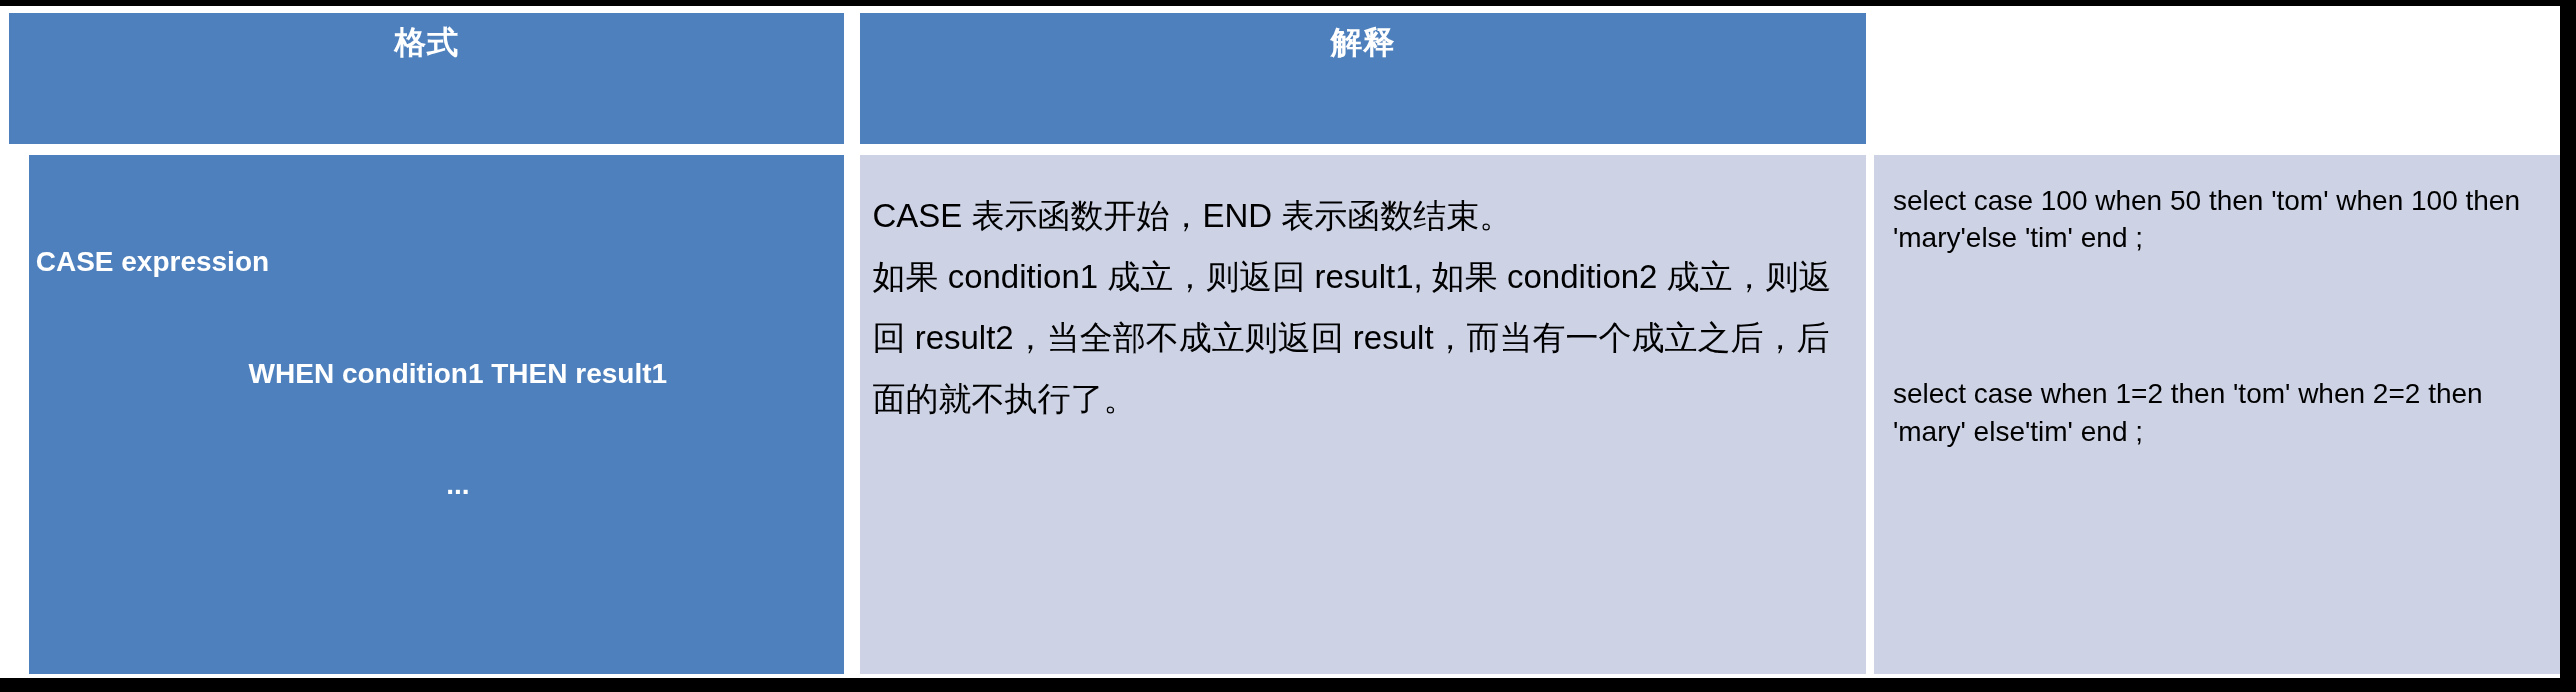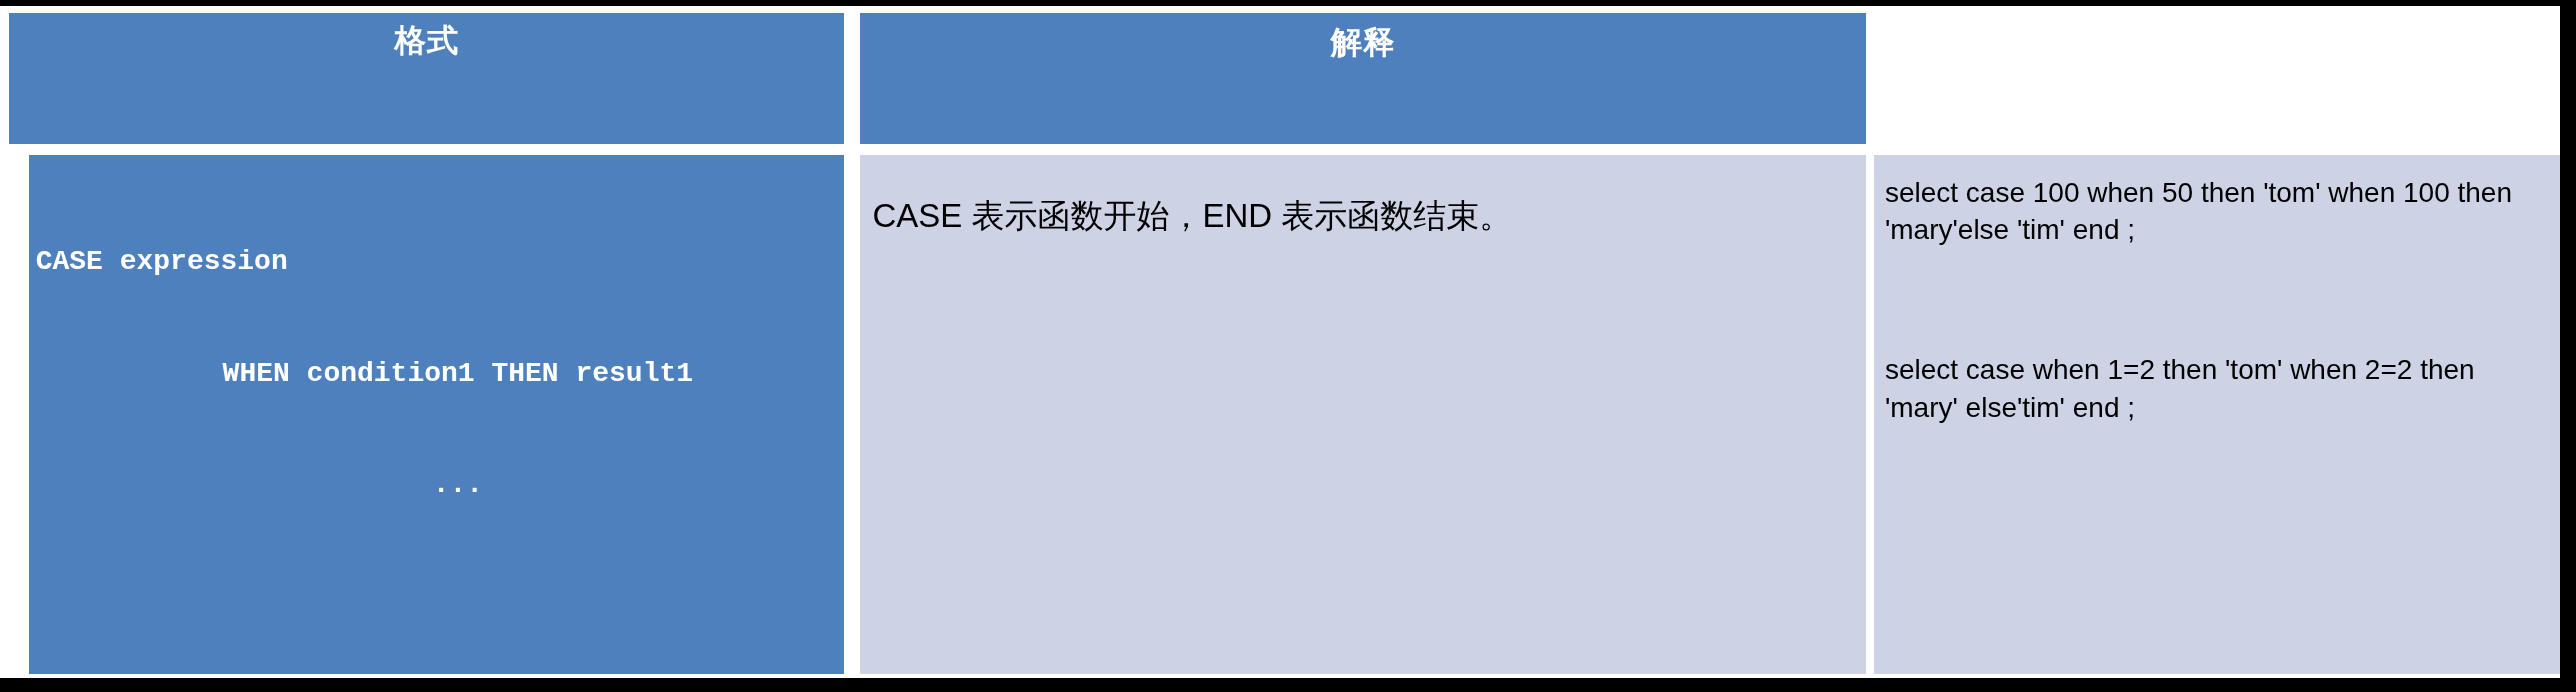--- a/index.html
+++ b/index.html
@@ -54,21 +54,21 @@
   .col-3 { flex: 1 1 auto; }
 
   .cell-inner {
     position: absolute;
     left: 7.9px;
     right: 0px;
     top: 6.3px;
     bottom: 4.7px;
     box-sizing: border-box;
   }
-  .col-1 .cell-inner { left: 9.4px; right: 8px; font-family: Liberation Mono, monospace; }
+  .col-1 .cell-inner { left: 9.4px; right: 8px; }
 
   .hdr .cell-inner {
     background: #4E80BD;
     display: flex;
     align-items: flex-start;
     justify-content: center;
   }
   .hdr .hdr-text {
     color: #ffffff;
     font-size: 31.5px;
@@ -107,21 +107,21 @@
   }
   .explain p { margin: 0; }
 
   
   .examples {
     color: #000000;
     font-size: 28px;
     line-height: 1.35;
     padding: 19px 7.9px 0 11px;
   }
-  .examples .stmt { margin: 0; }
+  .examples .stmt { margin: 8px; }
   .examples .spacer { height: 102px; }
 </style>
 </head>
 <body>
 
 <div class="table-wrap">
   <div class="table">
 
     <div class="row row-header">
 
@@ -152,20 +152,21 @@
             
             
           </div>
         </div>
       </div>
 
       <div class="cell col-2 bd-lav">
         <div class="cell-inner">
           <div class="explain">
             <p>CASE 表示函数开始，END 表示函数结束。</p>
+            <p>如果 condition1 成立，则返回 result1, 如果 condition2 成立，则返回 result2，当全部不成立则返回 result，而当有一个成立之后，后面的就不执行了。</p>
           </div>
         </div>
       </div>
 
       <div class="cell col-3 bd-lav">
         <div class="cell-inner">
           <div class="examples">
             <p class="stmt">select case 100 when 50 then 'tom' when 100 then 'mary'else 'tim' end ;</p>
             <div class="spacer"></div>
             <p class="stmt">select case when 1=2 then 'tom' when 2=2 then 'mary' else'tim' end ;</p>

